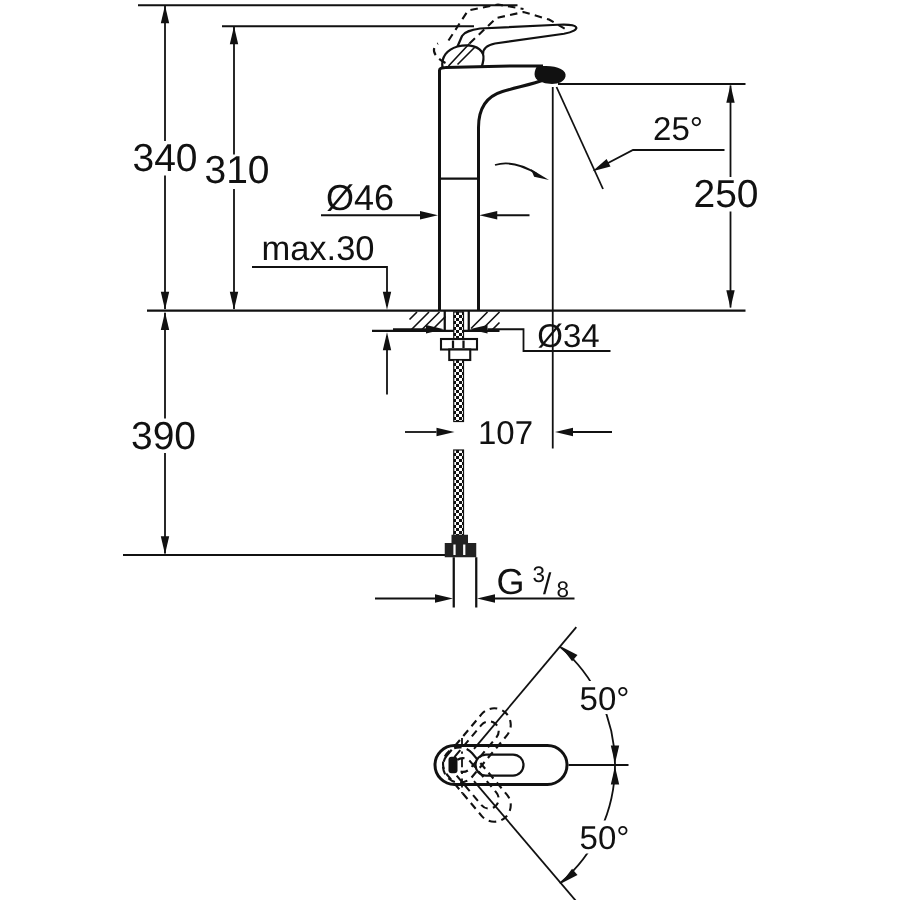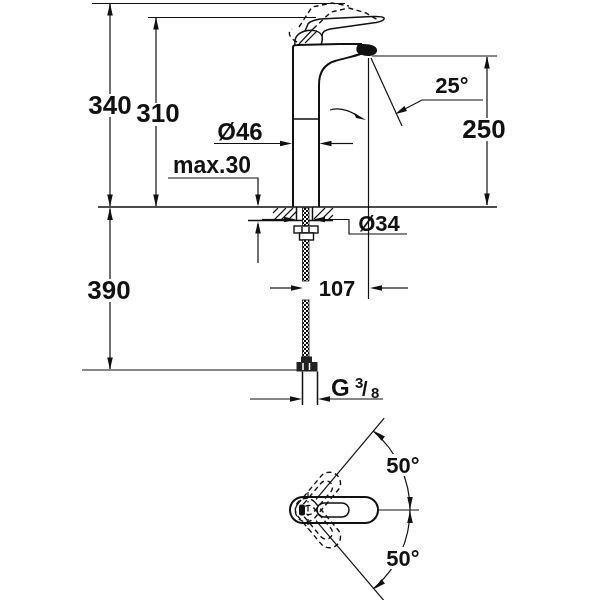--- a/index.html
+++ b/index.html
@@ -1,18 +1,18 @@
 <!DOCTYPE html>
 <html><head>
 <meta charset="utf-8">
 <style>
   html,body{margin:0;padding:0;background:#fff;}
   #screenshot{
     position:relative;width:600px;height:600px;background:#ffffff;
-    font-family:"Liberation Sans", sans-serif;overflow:hidden;font-weight:bold;
+    font-family:"Liberation Sans", sans-serif;overflow:hidden;
   }
   svg{display:block}
   text{
     font-family:"Liberation Sans", sans-serif;
     fill:#111;
   }
   .dim-text{font-size:26px;}
   .dim-text-md{font-size:22px;}
   .obj{stroke:#111;fill:none;stroke-width:2;}
   .obj-thin{stroke:#111;fill:none;stroke-width:1.5;}

